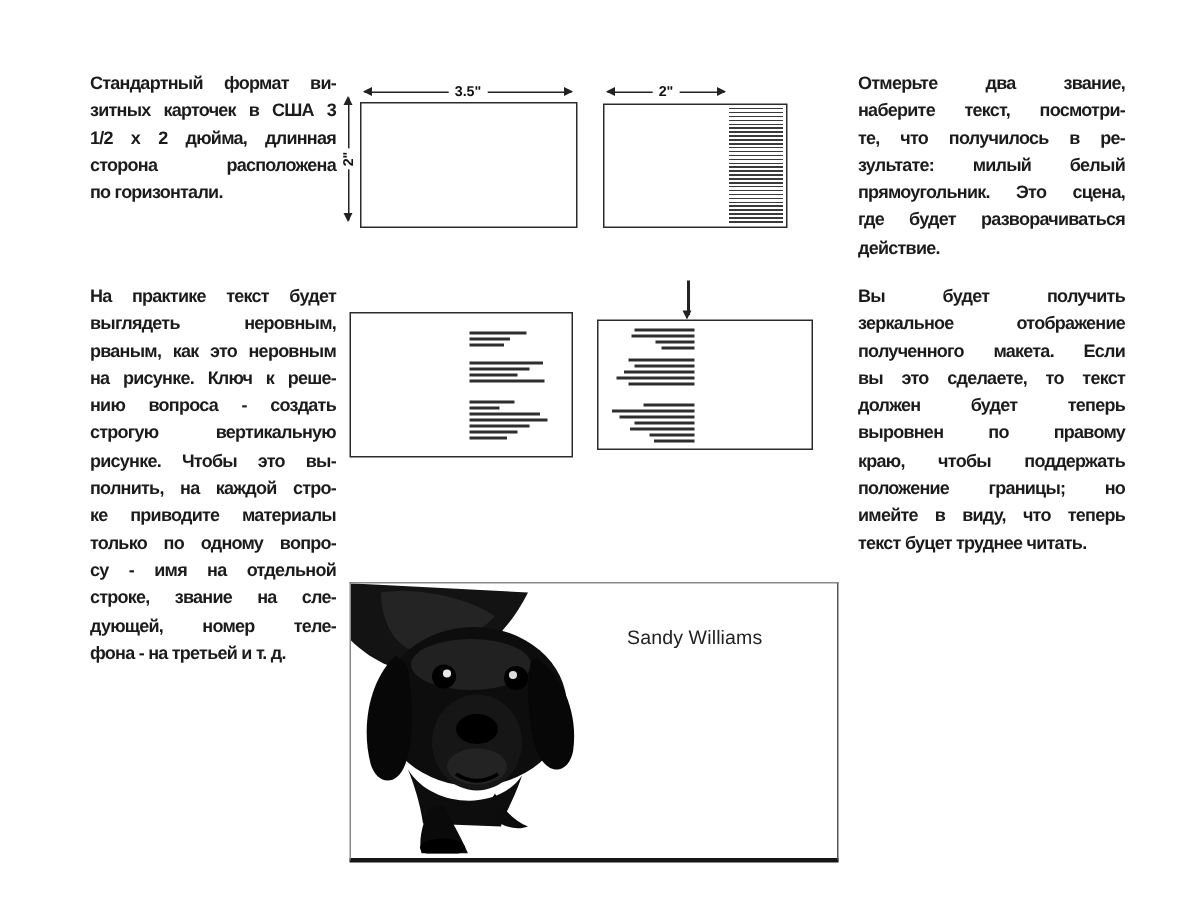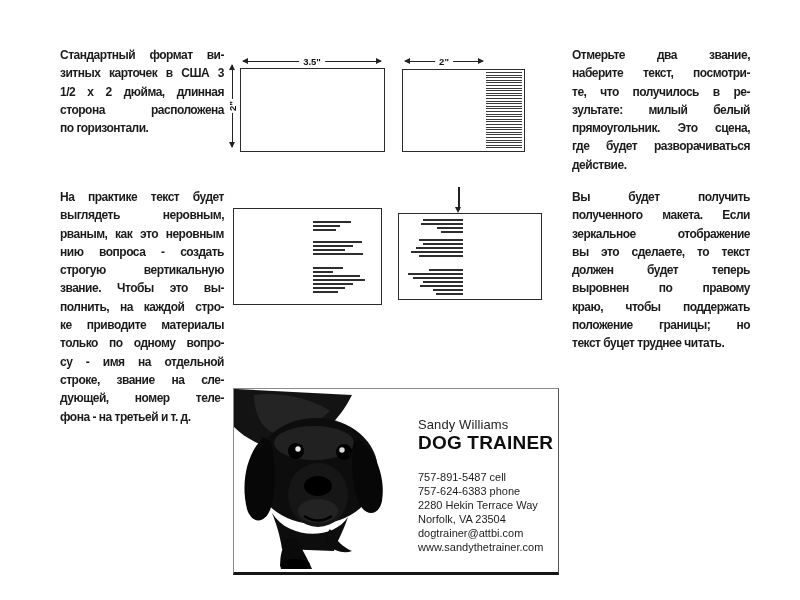--- a/index.html
+++ b/index.html
@@ -74,50 +74,52 @@
       <div class="tline">Стандартный формат ви-</div>
       <div class="tline">зитных карточек в США 3</div>
       <div class="tline">1/2 х 2 дюйма, длинная</div>
       <div class="tline">сторона расположена</div>
       <div class="tline">по горизонтали.</div>
     </div>
   <div class="para" id="lpara2">
       <div class="tline">На практике текст будет</div>
       <div class="tline">выглядеть неровным,</div>
       <div class="tline">рваным, как это неровным</div>
+      <div class="tline">на рисунке. Ключ к реше-</div>
       <div class="tline">нию вопроса - создать</div>
       <div class="tline">строгую вертикальную</div>
-      <div class="tline">звание. Чтобы это вы-</div>
+      <div class="tline">рисунке. Чтобы это вы-</div>
       <div class="tline">полнить, на каждой стро-</div>
       <div class="tline">ке приводите материалы</div>
       <div class="tline">только по одному вопро-</div>
       <div class="tline">су - имя на отдельной</div>
       <div class="tline">строке, звание на сле-</div>
       <div class="tline">дующей, номер теле-</div>
       <div class="tline">фона - на третьей и т. д.</div>
     </div>
 
   <div class="para" id="rpara1">
       <div class="tline">Отмерьте два звание,</div>
       <div class="tline">наберите текст, посмотри-</div>
       <div class="tline">те, что получилось в ре-</div>
       <div class="tline">зультате: милый белый</div>
       <div class="tline">прямоугольник. Это сцена,</div>
       <div class="tline">где будет разворачиваться</div>
       <div class="tline">действие.</div>
     </div>
   <div class="para" id="rpara2">
       <div class="tline">Вы будет получить</div>
+      <div class="tline">зеркальное отображение</div>
       <div class="tline">полученного макета. Если</div>
-      <div class="tline">зеркальное отображение</div>
       <div class="tline">вы это сделаете, то текст</div>
       <div class="tline">должен будет теперь</div>
       <div class="tline">выровнен по правому</div>
       <div class="tline">краю, чтобы поддержать</div>
       <div class="tline">положение границы; но</div>
+      <div class="tline">имейте в виду, что теперь</div>
       <div class="tline">текст буцет труднее читать.</div>
     </div>
 
   <div class="dim-h" style="left:242px;top:58px;width:140px;">
     <span class="ah-l"></span>
     <span class="line"></span>
     <span class="ah-r"></span>
     <span class="dim-lbl">3.5"</span>
   </div>
   <div class="dim-v" style="left:229px;top:64px;height:84px;">
@@ -213,24 +215,15 @@
         <ellipse cx="84" cy="97" rx="14" ry="10" fill="#000"></ellipse>
         <path d="M70,127 Q84,136 98,127" stroke="#000" stroke-width="2.5" fill="none"></path>
 
         <path d="M38,124 C54,150 98,152 114,128 C108,146 102,154 100,162 L48,160 C46,146 42,134 38,124 Z" fill="#0d0d0d"></path>
         <path d="M52,150 C47,162 45,172 47,180 L78,180 C73,168 66,157 62,148 Z" fill="#0a0a0a"></path>
         <ellipse cx="61" cy="176" rx="15" ry="6" fill="#000"></ellipse>
         <path d="M96,140 C102,152 109,158 118,162 C110,165 100,162 94,156 C91,150 93,144 96,140 Z" fill="#0c0c0c"></path>
       </svg>
     </div>
     <div class="bc-name">Sandy Williams</div>
-    <div class="bc-title">DOG TRAINER</div>
-    <div class="bc-contacts">
-        <div class="cline">757-891-5487 cell</div>
-        <div class="cline">757-624-6383 phone</div>
-        <div class="cline">2280 Hekin Terrace Way</div>
-        <div class="cline">Norfolk, VA 23504</div>
-        <div class="cline">dogtrainer@attbi.com</div>
-        <div class="cline">www.sandythetrainer.com</div>
-      </div>
   </div>
 
 </div>
 
 </body></html>

